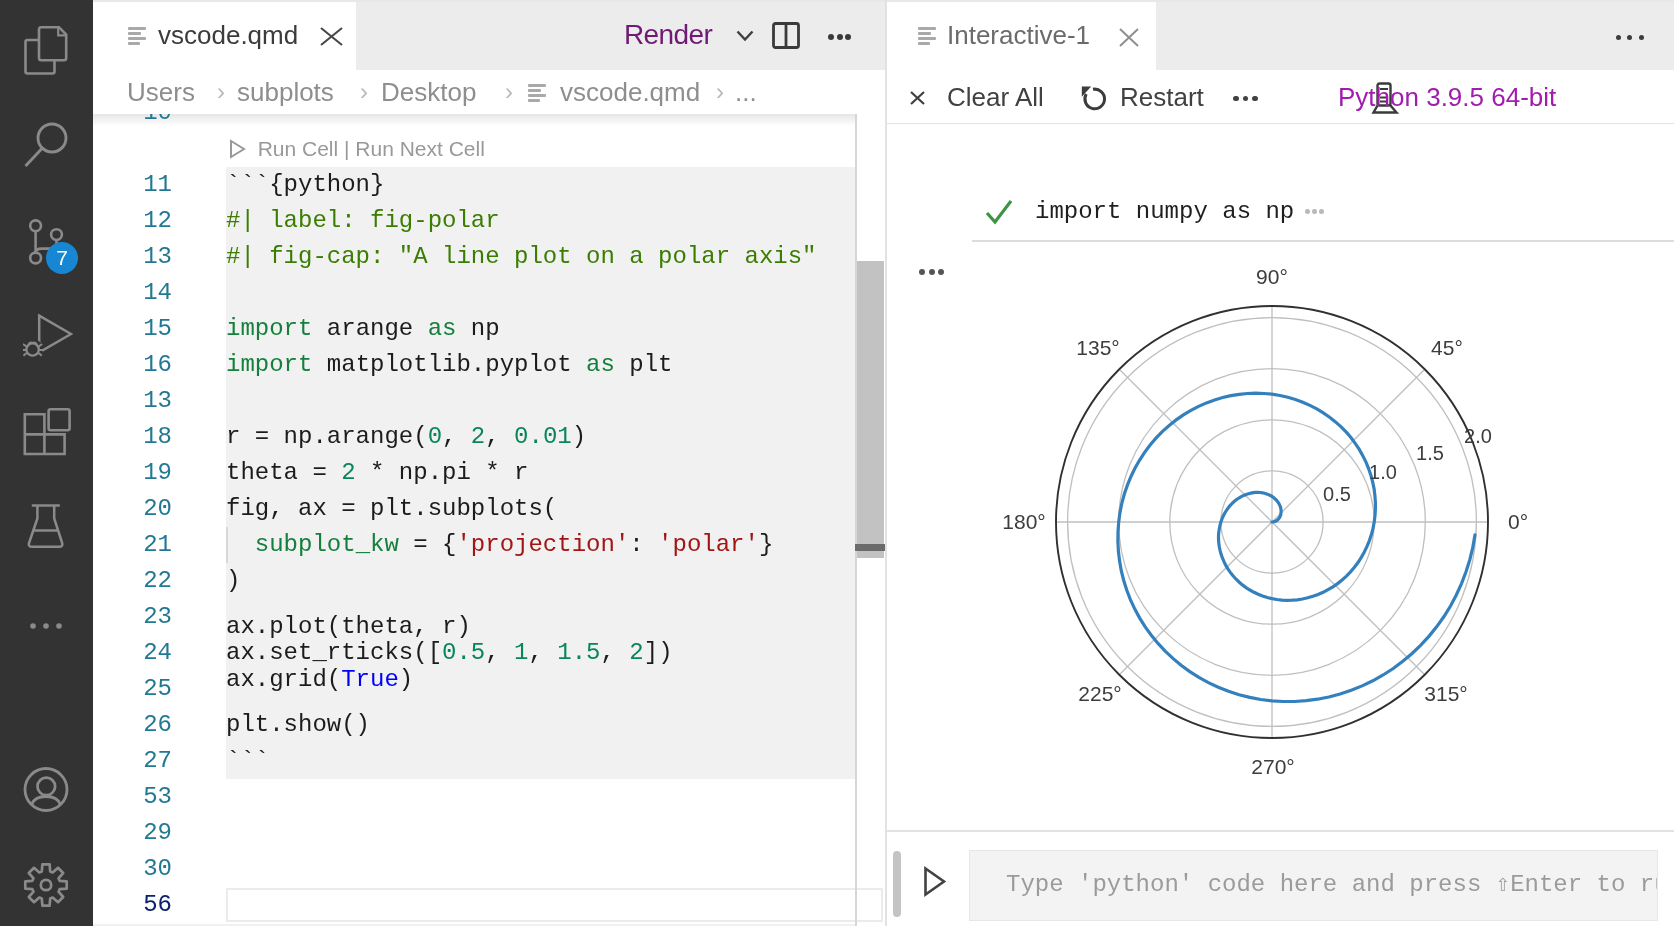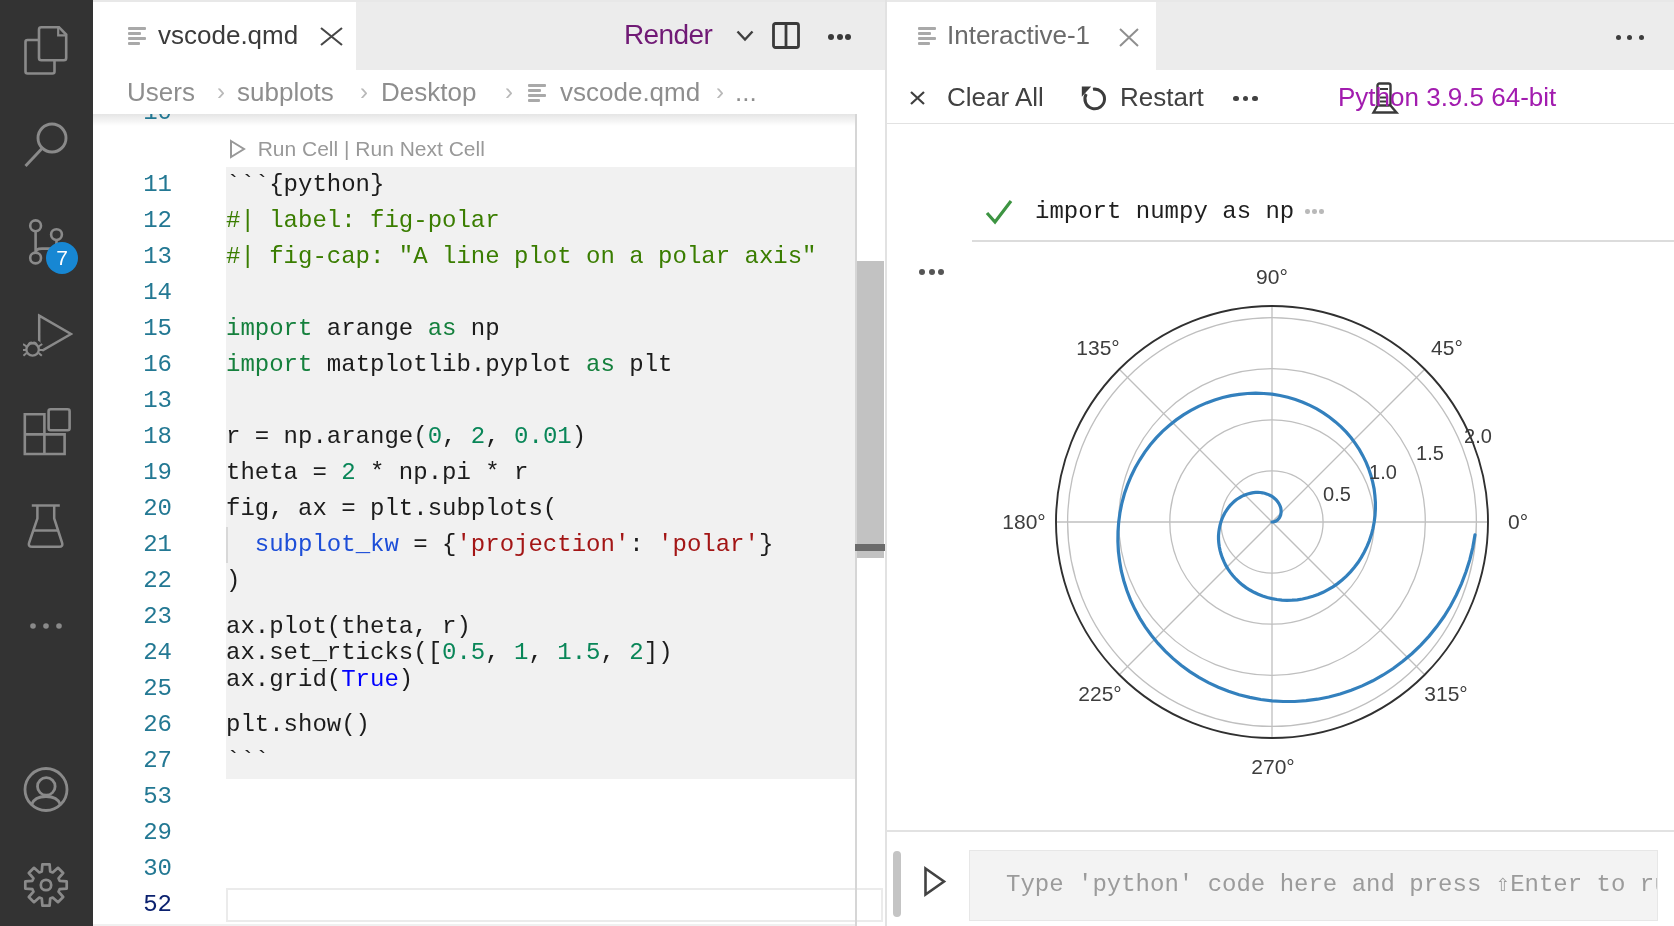--- a/index.html
+++ b/index.html
@@ -10,21 +10,21 @@
 .tab{position:absolute;top:0;height:70px;background:#ffffff}
 .tabicon i{display:block;position:absolute;left:0;background:#a9a9a9;height:3.2px;border-radius:1px}
 .ttitle{position:absolute;top:0;height:70px;line-height:70px;font-size:26px}
 #topline{position:absolute;left:93px;top:0;width:1581px;height:2px;background:#e8e8e8}
 #bcrumb{position:absolute;left:93px;top:70px;width:762px;height:44px;background:#fff;z-index:5}
 #bcrumb span{position:absolute;top:0;height:44px;line-height:44px;font-size:26px;color:#8e8e8e;white-space:pre}
 #bcrumb span.sep{color:#b9b9b9;font-size:24px}
 .lnum{position:absolute;width:79px;text-align:right;left:93px;height:36px;line-height:36px;font-family:"Liberation Mono",monospace;font-size:24px;color:#237893}
 .lnum.act{color:#0b216f}
 .cline{position:absolute;left:226px;height:36px;line-height:36px;font-family:"Liberation Mono",monospace;font-size:24px;white-space:pre}
-.blk{color:#1c1c1c}.grn{color:#3a7d00}.pur{color:#15803d}.num{color:#098658}.str{color:#a31515}.var{color:#1d4ed8}.tru{color:#0000ff}
+.blk{color:#1c1c1c}.grn{color:#3a7d00}.pur{color:#15803d}.num{color:#098658}.str{color:#a31515}.var{color:#15803d}.tru{color:#0000ff}
 #cellbg{position:absolute;left:226px;top:167px;width:629px;height:612px;background:#f1f1f1}
 #lens{position:absolute;left:229px;top:131px;height:36px;line-height:36px;font-size:21px;color:#999999}
 #shadow{position:absolute;left:93px;top:114px;width:762px;height:12px;background:linear-gradient(to bottom,rgba(0,0,0,0.10),rgba(0,0,0,0))}
 #curline{position:absolute;left:226px;top:888px;width:657px;height:34px;border:2.5px solid #ebebeb}
 #indent{position:absolute;left:226px;top:527px;width:1.5px;height:36px;background:#d8d8d8}
 #vline{position:absolute;left:855px;top:114px;width:1.5px;height:812px;background:#d6d6d6}
 #slider{position:absolute;left:856.5px;top:261px;width:27.5px;height:297px;background:#c2c2c2}
 #cursmark{position:absolute;left:855px;top:543.5px;width:31px;height:7px;background:#6b6b6b}
 #rborder{position:absolute;left:885px;top:0;width:1.5px;height:926px;background:#e2e2e2}
 #toolbar{position:absolute;left:886.5px;top:70px;width:787px;height:54px;background:#fff;border-bottom:1.5px solid #e2e2e2}
@@ -165,21 +165,21 @@
 <div class="lnum" style="top:527px">21</div>
 <div class="lnum" style="top:563px">22</div>
 <div class="lnum" style="top:599px">23</div>
 <div class="lnum" style="top:635px">24</div>
 <div class="lnum" style="top:671px">25</div>
 <div class="lnum" style="top:707px">26</div>
 <div class="lnum" style="top:743px">27</div>
 <div class="lnum" style="top:779px">53</div>
 <div class="lnum" style="top:815px">29</div>
 <div class="lnum" style="top:851px">30</div>
-<div class="lnum act" style="top:887px">52</div>
+<div class="lnum act" style="top:887px">56</div>
 <div class="cline" style="top:167px"><span class="blk">```{python}</span></div>
 <div class="cline" style="top:203px"><span class="grn">#| label: fig-polar</span></div>
 <div class="cline" style="top:239px"><span class="grn">#| fig-cap: "A line plot on a polar axis"</span></div>
 <div class="cline" style="top:311px"><span class="pur">import</span><span class="blk"> arange </span><span class="pur">as</span><span class="blk"> np</span></div>
 <div class="cline" style="top:347px"><span class="pur">import</span><span class="blk"> matplotlib.pyplot </span><span class="pur">as</span><span class="blk"> plt</span></div>
 <div class="cline" style="top:419px"><span class="blk">r = np.arange(</span><span class="num">0</span><span class="blk">, </span><span class="num">2</span><span class="blk">, </span><span class="num">0.01</span><span class="blk">)</span></div>
 <div class="cline" style="top:455px"><span class="blk">theta = </span><span class="num">2</span><span class="blk"> * np.pi * r</span></div>
 <div class="cline" style="top:491px"><span class="blk">fig, ax = plt.subplots(</span></div>
 <div class="cline" style="top:527px"><span class="blk">&nbsp;&nbsp;</span><span class="var">subplot_kw</span><span class="blk"> = {</span><span class="str">'projection'</span><span class="blk">: </span><span class="str">'polar'</span><span class="blk">}</span></div>
 <div class="cline" style="top:563px"><span class="blk">)</span></div>

